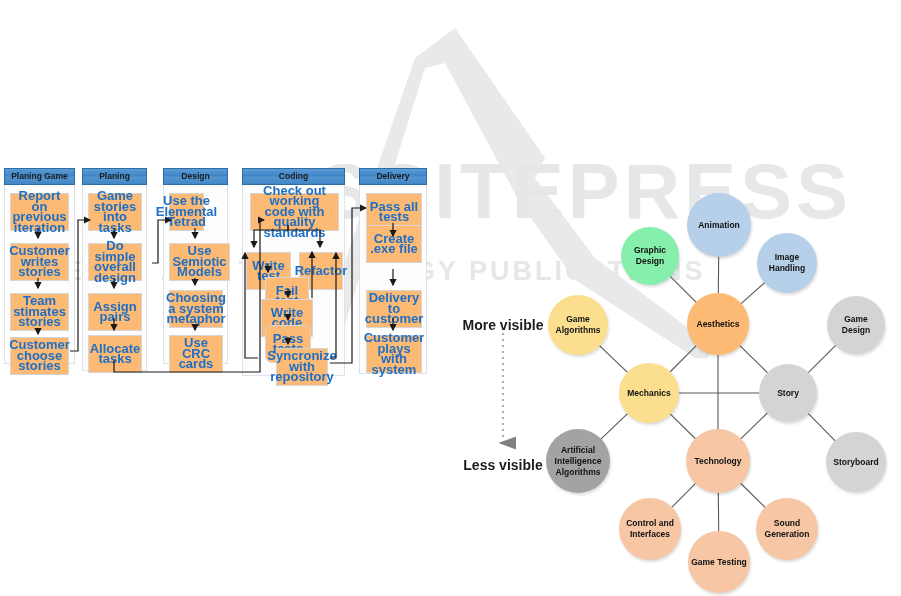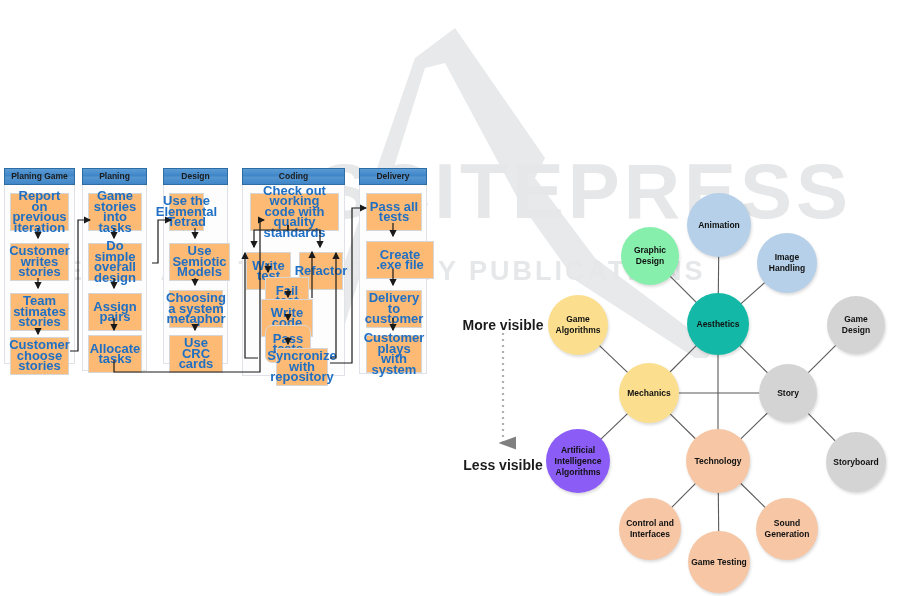--- a/index.html
+++ b/index.html
@@ -128,21 +128,21 @@
         <div class="node" style="left:18px;top:114px;width:52px;height:14px;">Write code</div>
         <div class="node" style="left:22px;top:140px;width:46px;height:14px;border-radius:7px;">Pass tests</div>
         <div class="node" style="left:33px;top:163px;width:52px;height:24px;">Syncronize with repository</div>
       </div>
     </div>
 
     <div class="col" style="left:359px;width:68px;">
       <div class="col-head">Delivery</div>
       <div class="col-body" style="height:188px;">
         <div class="node" style="left:6px;top:8px;width:56px;height:32px;">Pass all tests</div>
-        <div class="node" style="left:6px;top:56px;width:68px;height:30px;">Create .exe file</div>
+        <div class="node" style="left:6px;top:40px;width:56px;height:30px;">Create .exe file</div>
         <div class="node" style="left:6px;top:105px;width:56px;height:30px;">Delivery to customer</div>
         <div class="node" style="left:6px;top:150px;width:56px;height:37px;">Customer plays with system</div>
       </div>
     </div>
 
     <svg id="wires" viewBox="0 0 440 200">
       <defs>
         <marker id="ah" markerWidth="6" markerHeight="6" refX="5" refY="3" orient="auto">
           <path d="M0,0 L6,3 L0,6 Z" fill="#1a1a1a"></path>
         </marker>
@@ -215,39 +215,39 @@
         <marker id="vah" markerWidth="8" markerHeight="8" refX="3" refY="6" orient="auto">
           <path d="M0,0 L6,0 L3,8 Z" fill="#808080"></path>
         </marker>
       </defs>
       <line x1="48" y1="148" x2="48" y2="258" stroke="#b0b0b0" stroke-width="2.2" stroke-dasharray="2 4" marker-end="url(#vah)"></line>
     </svg>
     <div class="vis-label" style="left:3px;top:132px;">More visible</div>
     <div class="vis-label" style="left:3px;top:272px;">Less visible</div>
 
     <div id="bubble-layer">
-        <div class="bubble" style="left: 232px; top: 108px; width: 62px; height: 62px; background: #14b8a6;">
+        <div class="bubble" style="left: 232px; top: 108px; width: 62px; height: 62px; background: #fdba74;">
           <span>Aesthetics</span>
         </div>
         <div class="bubble" style="left: 232px; top: 8px; width: 64px; height: 64px; background: rgb(181, 208, 232);">
           <span>Animation</span>
         </div>
         <div class="bubble" style="left: 166px; top: 42px; width: 58px; height: 58px; background: #86efac;">
           <span>Graphic Design</span>
         </div>
         <div class="bubble" style="left: 302px; top: 48px; width: 60px; height: 60px; background: rgb(181, 208, 232);">
           <span>Image Handling</span>
         </div>
         <div class="bubble" style="left: 164px; top: 178px; width: 60px; height: 60px; background: rgb(251, 223, 142);">
           <span>Mechanics</span>
         </div>
         <div class="bubble" style="left: 93px; top: 110px; width: 60px; height: 60px; background: rgb(251, 223, 142);">
           <span>Game Algorithms</span>
         </div>
-        <div class="bubble" style="left: 91px; top: 244px; width: 64px; height: 64px; background: #8b5cf6;">
+        <div class="bubble" style="left: 91px; top: 244px; width: 64px; height: 64px; background: #a3a3a3;">
           <span>Artificial Intelligence Algorithms</span>
         </div>
         <div class="bubble" style="left: 231px; top: 244px; width: 64px; height: 64px; background: rgb(246, 198, 165);">
           <span>Technology</span>
         </div>
         <div class="bubble" style="left: 164px; top: 313px; width: 62px; height: 62px; background: rgb(246, 198, 165);">
           <span>Control and Interfaces</span>
         </div>
         <div class="bubble" style="left: 233px; top: 346px; width: 62px; height: 62px; background: rgb(246, 198, 165);">
           <span>Game Testing</span>

